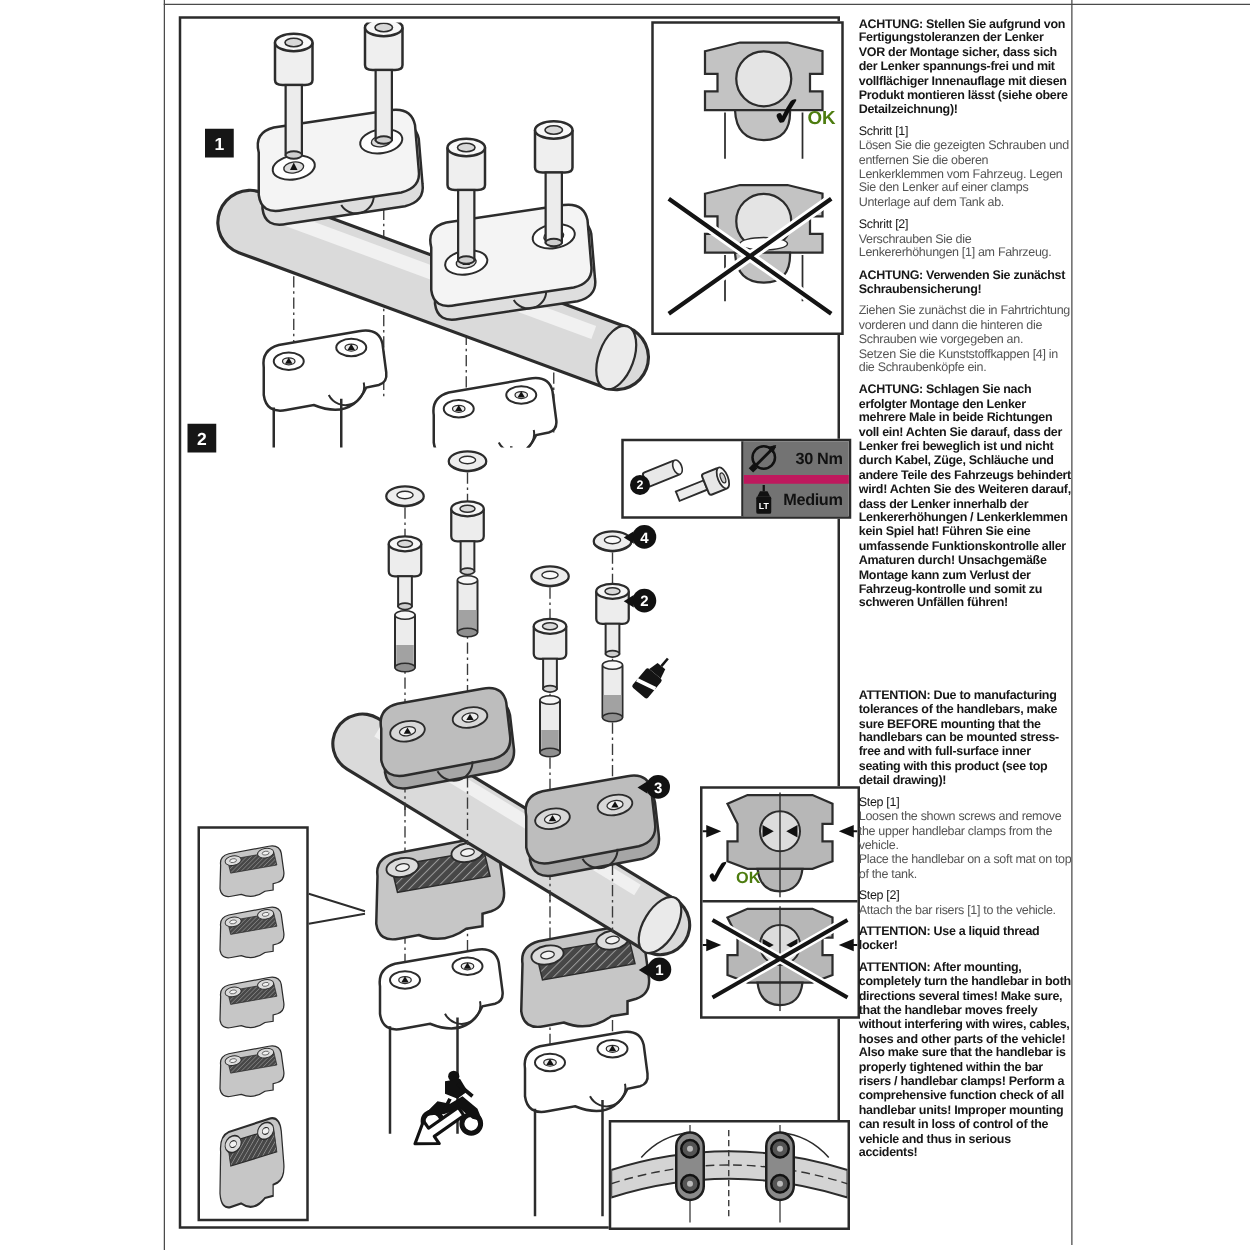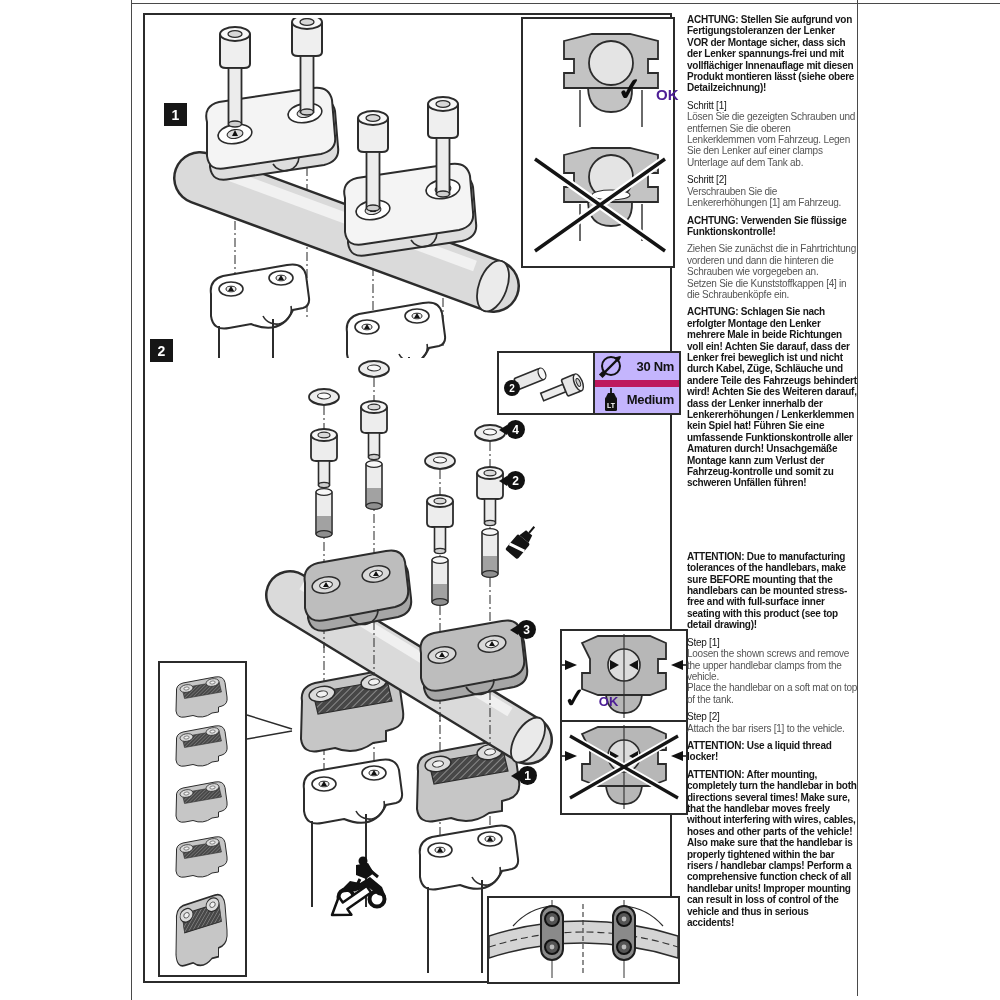--- a/index.html
+++ b/index.html
@@ -12,27 +12,27 @@
   .stepnum{position:absolute;width:23px;height:23px;background:#161616;color:#fff;
     display:flex;align-items:center;justify-content:center;font-weight:bold;font-size:14px}
   .callout{position:absolute;width:19px;height:19px;background:#111;color:#fff;border-radius:50%;
     display:flex;align-items:center;justify-content:center;font-weight:bold;font-size:12px}
   .callout.tail::before{content:"";position:absolute;left:-7px;top:50%;transform:translateY(-50%);
     width:0;height:0;border-top:5px solid transparent;border-bottom:5px solid transparent;border-right:8px solid #111}
   .callout.small{width:16px;height:16px;font-size:10px}
   .dbox{position:absolute;border:2px solid #2b2b2b;background:#fff}
   .okwrap{position:absolute;display:flex;align-items:flex-end;z-index:5}
   .okcheck{font-size:31px;font-weight:900;color:#0d0d0d;line-height:.8;transform:rotate(-6deg)}
-  .oktext{font-size:15px;font-weight:bold;color:#4c1d95;margin-left:13px}
+  .oktext{font-size:15px;font-weight:bold;color:#4d7c0f;margin-left:3px}
   .okwrap.sm .okcheck{font-size:26px}
   .okwrap.sm .oktext{font-size:13px}
   .parts-box{position:absolute;left:497px;top:351px;width:184px;height:64px;border:2px solid #2b2b2b;background:#fff;display:flex}
   .pb-left{position:relative;width:94px;height:100%}
   .pb-right{width:86px;border-left:2px solid #2b2b2b;display:flex;flex-direction:column}
-  .pb-row{flex:1;background:#c4b5fd;display:flex;align-items:center}
+  .pb-row{flex:1;background:#737373;display:flex;align-items:center}
   .pb-row+.pb-row{border-top:7px solid #be185d}
   .pb-label{flex:1;text-align:right;padding-right:5px;font-weight:bold;font-size:13px;color:#111;letter-spacing:-.3px}
   .text-col{position:absolute;left:687px;top:14px;width:171px}
   .tb{font-size:10px;line-height:11.4px;letter-spacing:-.25px;margin-bottom:6px;white-space:pre-line}
   .tb.bold{font-weight:bold;color:#171717}
   .tb.heading{font-weight:normal;color:#171717;margin-bottom:0}
   .tb.body{color:#555}
   .tb.gap{height:56px;margin:0}
   .ok-cell{position:relative;height:89px}
   .ok-cell+.ok-cell{border-top:2px solid #2b2b2b}
@@ -368,21 +368,21 @@
   <div class="callout tail" style="left:506px;top:471px">2</div>
   <div class="callout tail" style="left:517px;top:620px">3</div>
   <div class="callout tail" style="left:518px;top:766px">1</div>
 
   <div class="text-col">
       <p class="tb bold">ACHTUNG: Stellen Sie aufgrund von Fertigungstoleranzen der Lenker VOR der Montage sicher, dass sich der Lenker spannungs-frei und mit vollflächiger Innenauflage mit diesen Produkt montieren lässt (siehe obere Detailzeichnung)!</p>
       <p class="tb heading">Schritt [1]</p>
       <p class="tb body">Lösen Sie die gezeigten Schrauben und entfernen Sie die oberen Lenkerklemmen vom Fahrzeug. Legen Sie den Lenker auf einer clamps Unterlage auf dem Tank ab.</p>
       <p class="tb heading">Schritt [2]</p>
       <p class="tb body">Verschrauben Sie die Lenkererhöhungen [1] am Fahrzeug.</p>
-      <p class="tb bold">ACHTUNG: Verwenden Sie flüssige Funktionskontrolle!</p>
+      <p class="tb bold">ACHTUNG: Verwenden Sie zunächst Schraubensicherung!</p>
       <p class="tb body">Ziehen Sie zunächst die in Fahrtrichtung vorderen und dann die hinteren die Schrauben wie vorgegeben an.
 Setzen Sie die Kunststoffkappen [4] in die Schraubenköpfe ein.</p>
       <p class="tb bold">ACHTUNG: Schlagen Sie nach erfolgter Montage den Lenker mehrere Male in beide Richtungen voll ein! Achten Sie darauf, dass der Lenker frei beweglich ist und nicht durch Kabel, Züge, Schläuche und andere Teile des Fahrzeugs behindert wird! Achten Sie des Weiteren darauf, dass der Lenker innerhalb der Lenkererhöhungen / Lenkerklemmen kein Spiel hat! Führen Sie eine umfassende Funktionskontrolle aller Amaturen durch! Unsachgemäße Montage kann zum Verlust der Fahrzeug-kontrolle und somit zu schweren Unfällen führen!</p>
       <p class="tb gap"></p>
       <p class="tb bold">ATTENTION: Due to manufacturing tolerances of the handlebars, make sure BEFORE mounting that the handlebars can be mounted stress-free and with full-surface inner seating with this product (see top detail drawing)!</p>
       <p class="tb heading">Step [1]</p>
       <p class="tb body">Loosen the shown screws and remove the upper handlebar clamps from the vehicle.
 Place the handlebar on a soft mat on top of the tank.</p>
       <p class="tb heading">Step [2]</p>
       <p class="tb body">Attach the bar risers [1] to the vehicle.</p>

